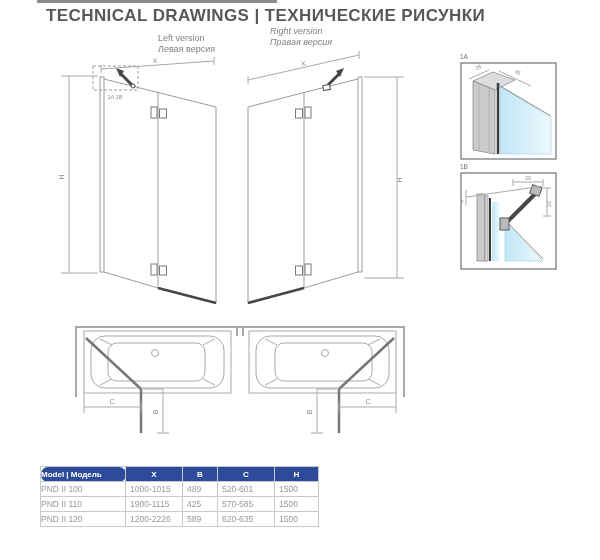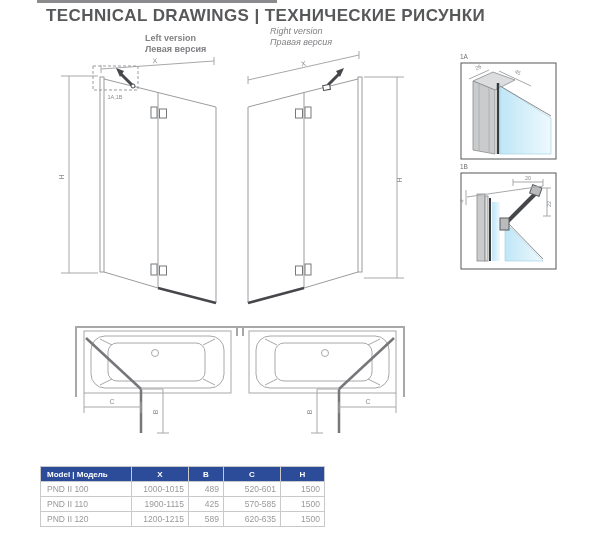--- a/index.html
+++ b/index.html
@@ -2,41 +2,41 @@
 <html><head>
 <meta charset="utf-8">
 <style>
   html,body{margin:0;padding:0;}
   body{width:600px;height:560px;background:#ffffff;position:relative;overflow:hidden;
        font-family:"Liberation Sans","DejaVu Sans",sans-serif;}
   .abs{position:absolute;}
   #top-strip{left:37px;top:0;width:240px;height:3px;background:#77777a;opacity:.85;}
   #page-title{left:46px;top:6px;font-size:17px;font-weight:bold;color:#57585a;letter-spacing:.4px;}
   .version-label{font-size:9px;line-height:11px;color:#808184;}
-  #left-version{left:145px;top:33px;font-weight:bold;}
+  #left-version{left:158px;top:33px;}
   #right-version{left:270px;top:26px;font-style:italic;}
   svg{position:absolute;overflow:visible;}
   .thin{stroke:#a7a8aa;stroke-width:1;fill:none;}
   .thin2{stroke:#9a9b9d;stroke-width:1;fill:none;}
   .dark{stroke:#46474a;fill:none;}
   .dashedbox{stroke:#9a9b9d;stroke-width:1;fill:none;stroke-dasharray:3,2;}
   .dim-text{fill:#8b8c8f;font-size:7px;}
   .dim-text-sm{fill:#8b8c8f;font-size:5.5px;}
   .detail-label{fill:#6f7072;font-size:6.5px;}
   .hinge{fill:#ffffff;stroke:#77787a;stroke-width:1;}
   .profile{fill:#c9cbcc;stroke:#8a8b8d;stroke-width:.8;}
   .profile-light{fill:#dcdddf;stroke:#8a8b8d;stroke-width:.8;}
   .detail-box{fill:#ffffff;stroke:#55565a;stroke-width:1;}
   
   #spec-table{left:40px;top:466px;border-collapse:collapse;}
   #spec-table th{background:#2c4b99;color:#ffffff;font-size:8px;font-weight:bold;
       border:1px solid #c8c9ca;height:14px;padding:0 4px;}
   #spec-table td{color:#98999c;font-size:8.5px;border:1px solid #c8c9ca;height:14px;
-      padding:0 4px;text-align:right;background:#fff;}
-  #spec-table th.model-col,#spec-table td.model-col{text-align:left;padding-left:6px;width:80px;}
+      padding:0 4px;text-align:left;background:#fff;}
+  #spec-table th.model-col,#spec-table td.model-col{text-align:left;padding-left:0;width:80px;border-radius:7px;}
   .col-x{width:48px;} .col-b{width:26px;} .col-c{width:48px;} .col-h{width:35px;}
 </style>
 </head>
 <body>
 
 <div id="top-strip" class="abs"></div>
 
 <div id="page-title" class="abs">TECHNICAL DRAWINGS | ТЕХНИЧЕСКИЕ РИСУНКИ</div>
 
 <div id="left-version" class="abs version-label">
@@ -285,19 +285,19 @@
     </tr>
     <tr>
       <td class="model-col">PND II 110</td>
       <td>1900-1115</td>
       <td>425</td>
       <td>570-585</td>
       <td>1500</td>
     </tr>
     <tr>
       <td class="model-col">PND II 120</td>
-      <td>1200-1215</td>
+      <td>1200-2226</td>
       <td>589</td>
       <td>620-635</td>
       <td>1500</td>
     </tr>
   </tbody>
 </table>
 
 </body></html>

